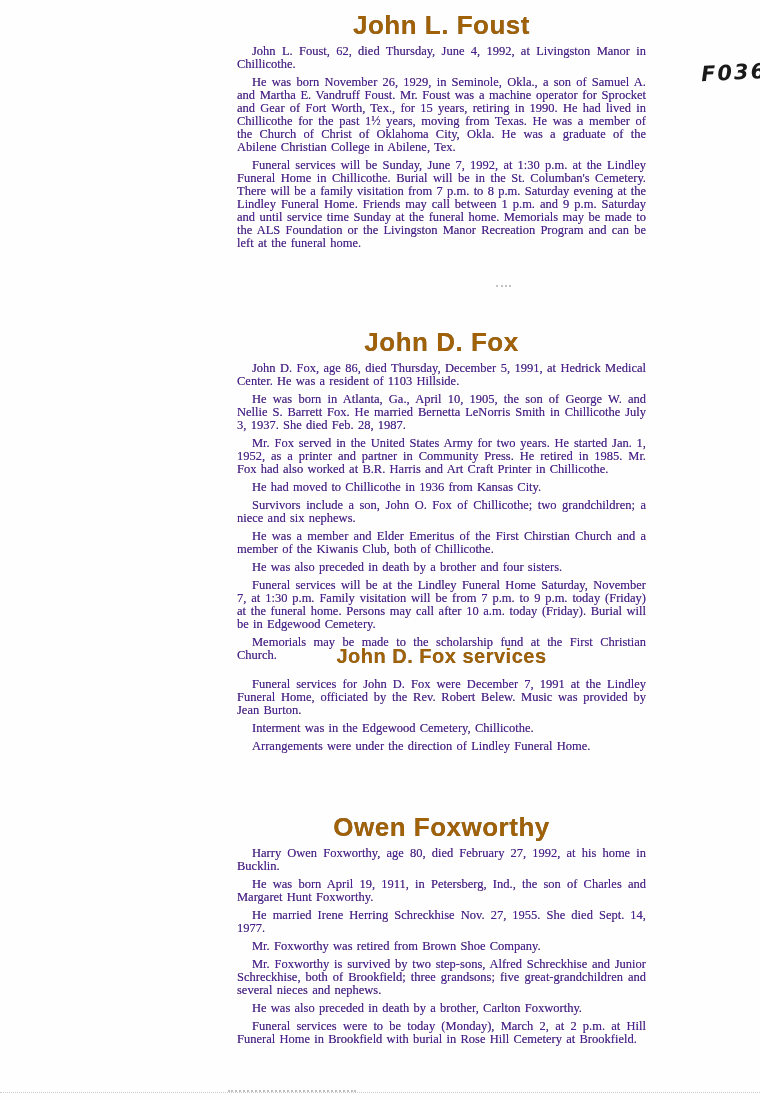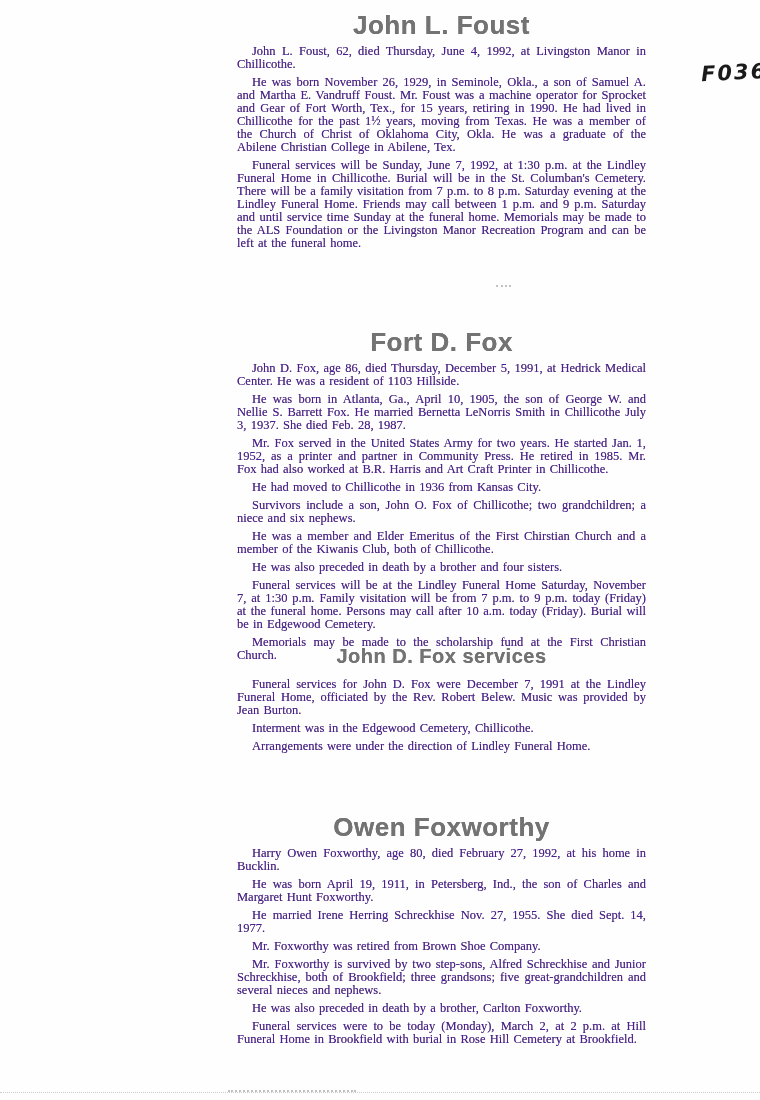--- a/index.html
+++ b/index.html
@@ -21,21 +21,21 @@
   }
   .sec1 { top: 10px; }
   .sec2 { top: 327px; }
   .sec3 { top: 644px; }
   .sec4 { top: 812px; }
   .obit-title {
     margin: 0 0 4px 0;
     text-align: center;
     font-family: "Liberation Sans", sans-serif;
     font-weight: 700;
-    color: #737373;
+    color: #a16207;
     letter-spacing: 0.5px;
     text-shadow: 0 0 0.5px rgba(0,0,0,0.55);
   }
   .t-large { font-size: 26px; line-height: 30px; }
   .t-small { font-size: 20px; line-height: 24px; margin-bottom: 10px; }
   .obit-body p {
     margin: 5px;
     text-indent: 15px;
     text-align: justify;
     font-size: 12.5px;
@@ -84,21 +84,21 @@
   <section class="obituary sec1">
     <h1 class="obit-title t-large">John L. Foust</h1>
     <div class="obit-body">
       <p>John L. Foust, 62, died Thursday, June 4, 1992, at Livingston Manor in Chillicothe.</p>
       <p>He was born November 26, 1929, in Seminole, Okla., a son of Samuel A. and Martha E. Vandruff Foust. Mr. Foust was a machine operator for Sprocket and Gear of Fort Worth, Tex., for 15 years, retiring in 1990. He had lived in Chillicothe for the past 1½ years, moving from Texas. He was a member of the Church of Christ of Oklahoma City, Okla. He was a graduate of the Abilene Christian College in Abilene, Tex.</p>
       <p>Funeral services will be Sunday, June 7, 1992, at 1:30 p.m. at the Lindley Funeral Home in Chillicothe. Burial will be in the St. Columban's Cemetery. There will be a family visitation from 7 p.m. to 8 p.m. Saturday evening at the Lindley Funeral Home. Friends may call between 1 p.m. and 9 p.m. Saturday and until service time Sunday at the funeral home. Memorials may be made to the ALS Foundation or the Livingston Manor Recreation Program and can be left at the funeral home.</p>
     </div>
   </section>
 
   <section class="obituary sec2">
-    <h1 class="obit-title t-large">Fort D. Fox</h1>
+    <h1 class="obit-title t-large">John D. Fox</h1>
     <div class="obit-body">
       <p>John D. Fox, age 86, died Thursday, December 5, 1991, at Hedrick Medical Center. He was a resident of 1103 Hillside.</p>
       <p>He was born in Atlanta, Ga., April 10, 1905, the son of George W. and Nellie S. Barrett Fox. He married Bernetta LeNorris Smith in Chillicothe July 3, 1937. She died Feb. 28, 1987.</p>
       <p>Mr. Fox served in the United States Army for two years. He started Jan. 1, 1952, as a printer and partner in Community Press. He retired in 1985. Mr. Fox had also worked at B.R. Harris and Art Craft Printer in Chillicothe.</p>
       <p>He had moved to Chillicothe in 1936 from Kansas City.</p>
       <p>Survivors include a son, John O. Fox of Chillicothe; two grandchildren; a niece and six nephews.</p>
       <p>He was a member and Elder Emeritus of the First Chirstian Church and a member of the Kiwanis Club, both of Chillicothe.</p>
       <p>He was also preceded in death by a brother and four sisters.</p>
       <p>Funeral services will be at the Lindley Funeral Home Saturday, November 7, at 1:30 p.m. Family visitation will be from 7 p.m. to 9 p.m. today (Friday) at the funeral home. Persons may call after 10 a.m. today (Friday). Burial will be in Edgewood Cemetery.</p>
       <p>Memorials may be made to the scholarship fund at the First Christian Church.</p>

